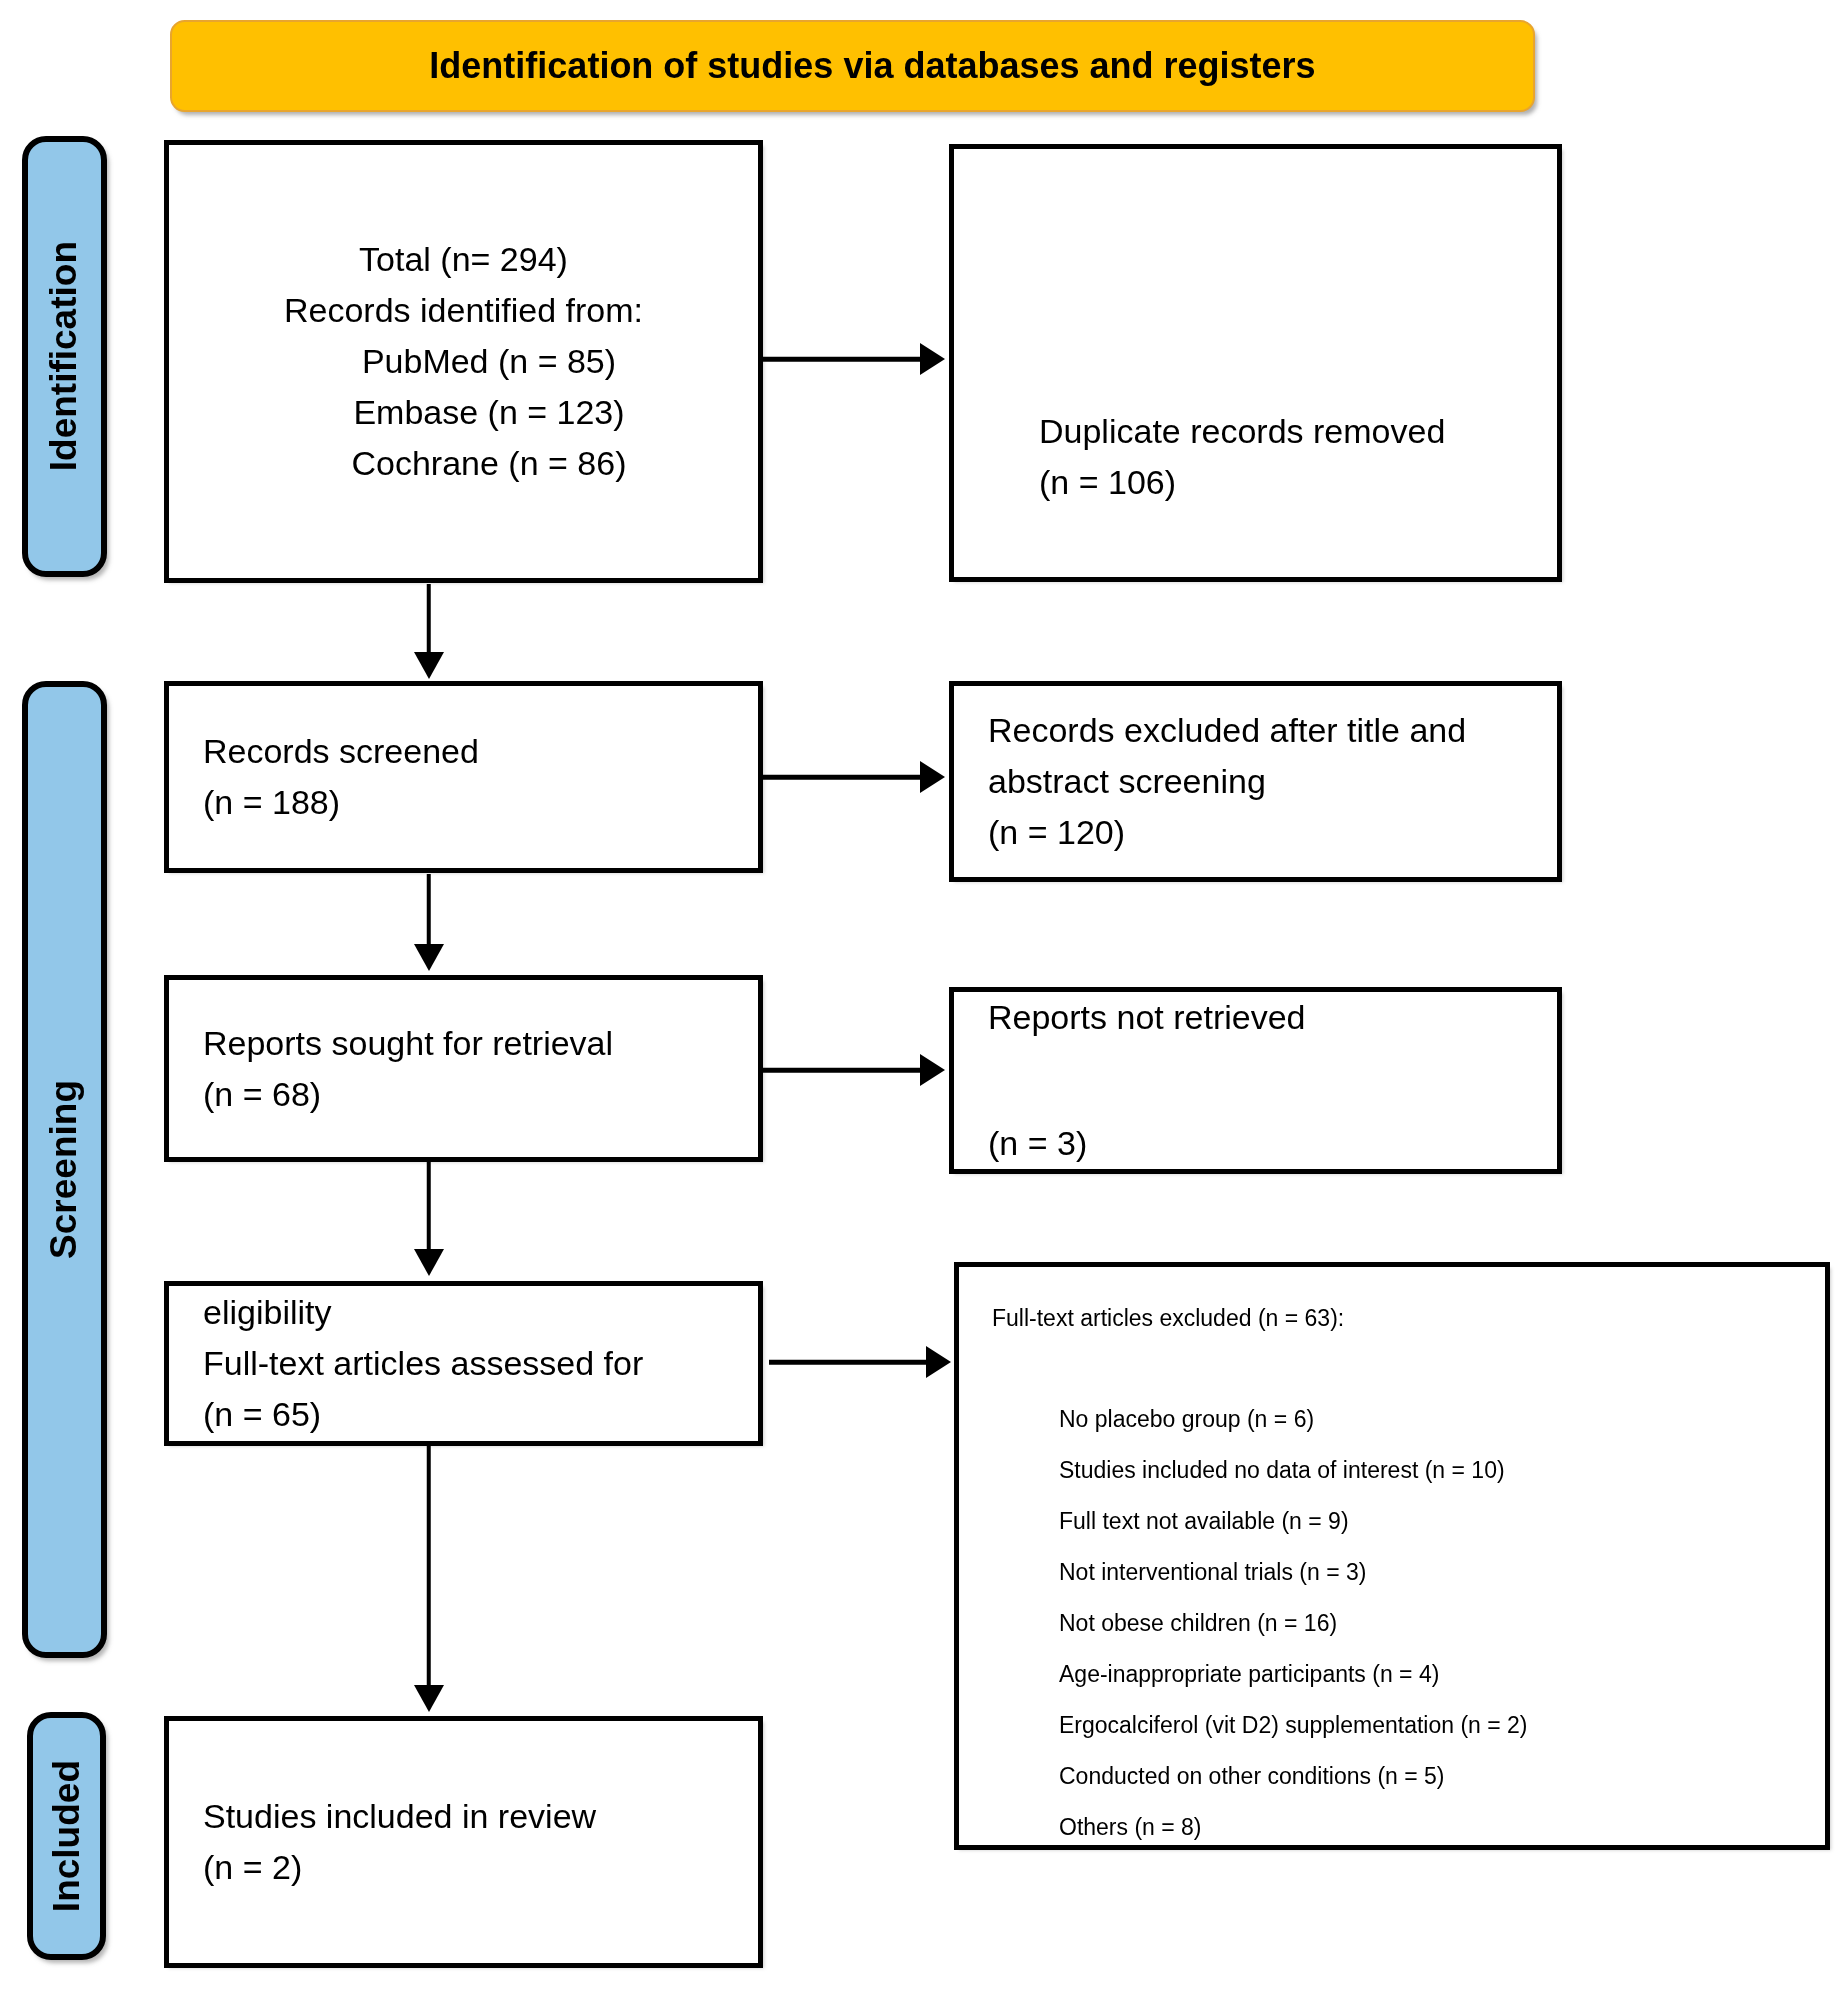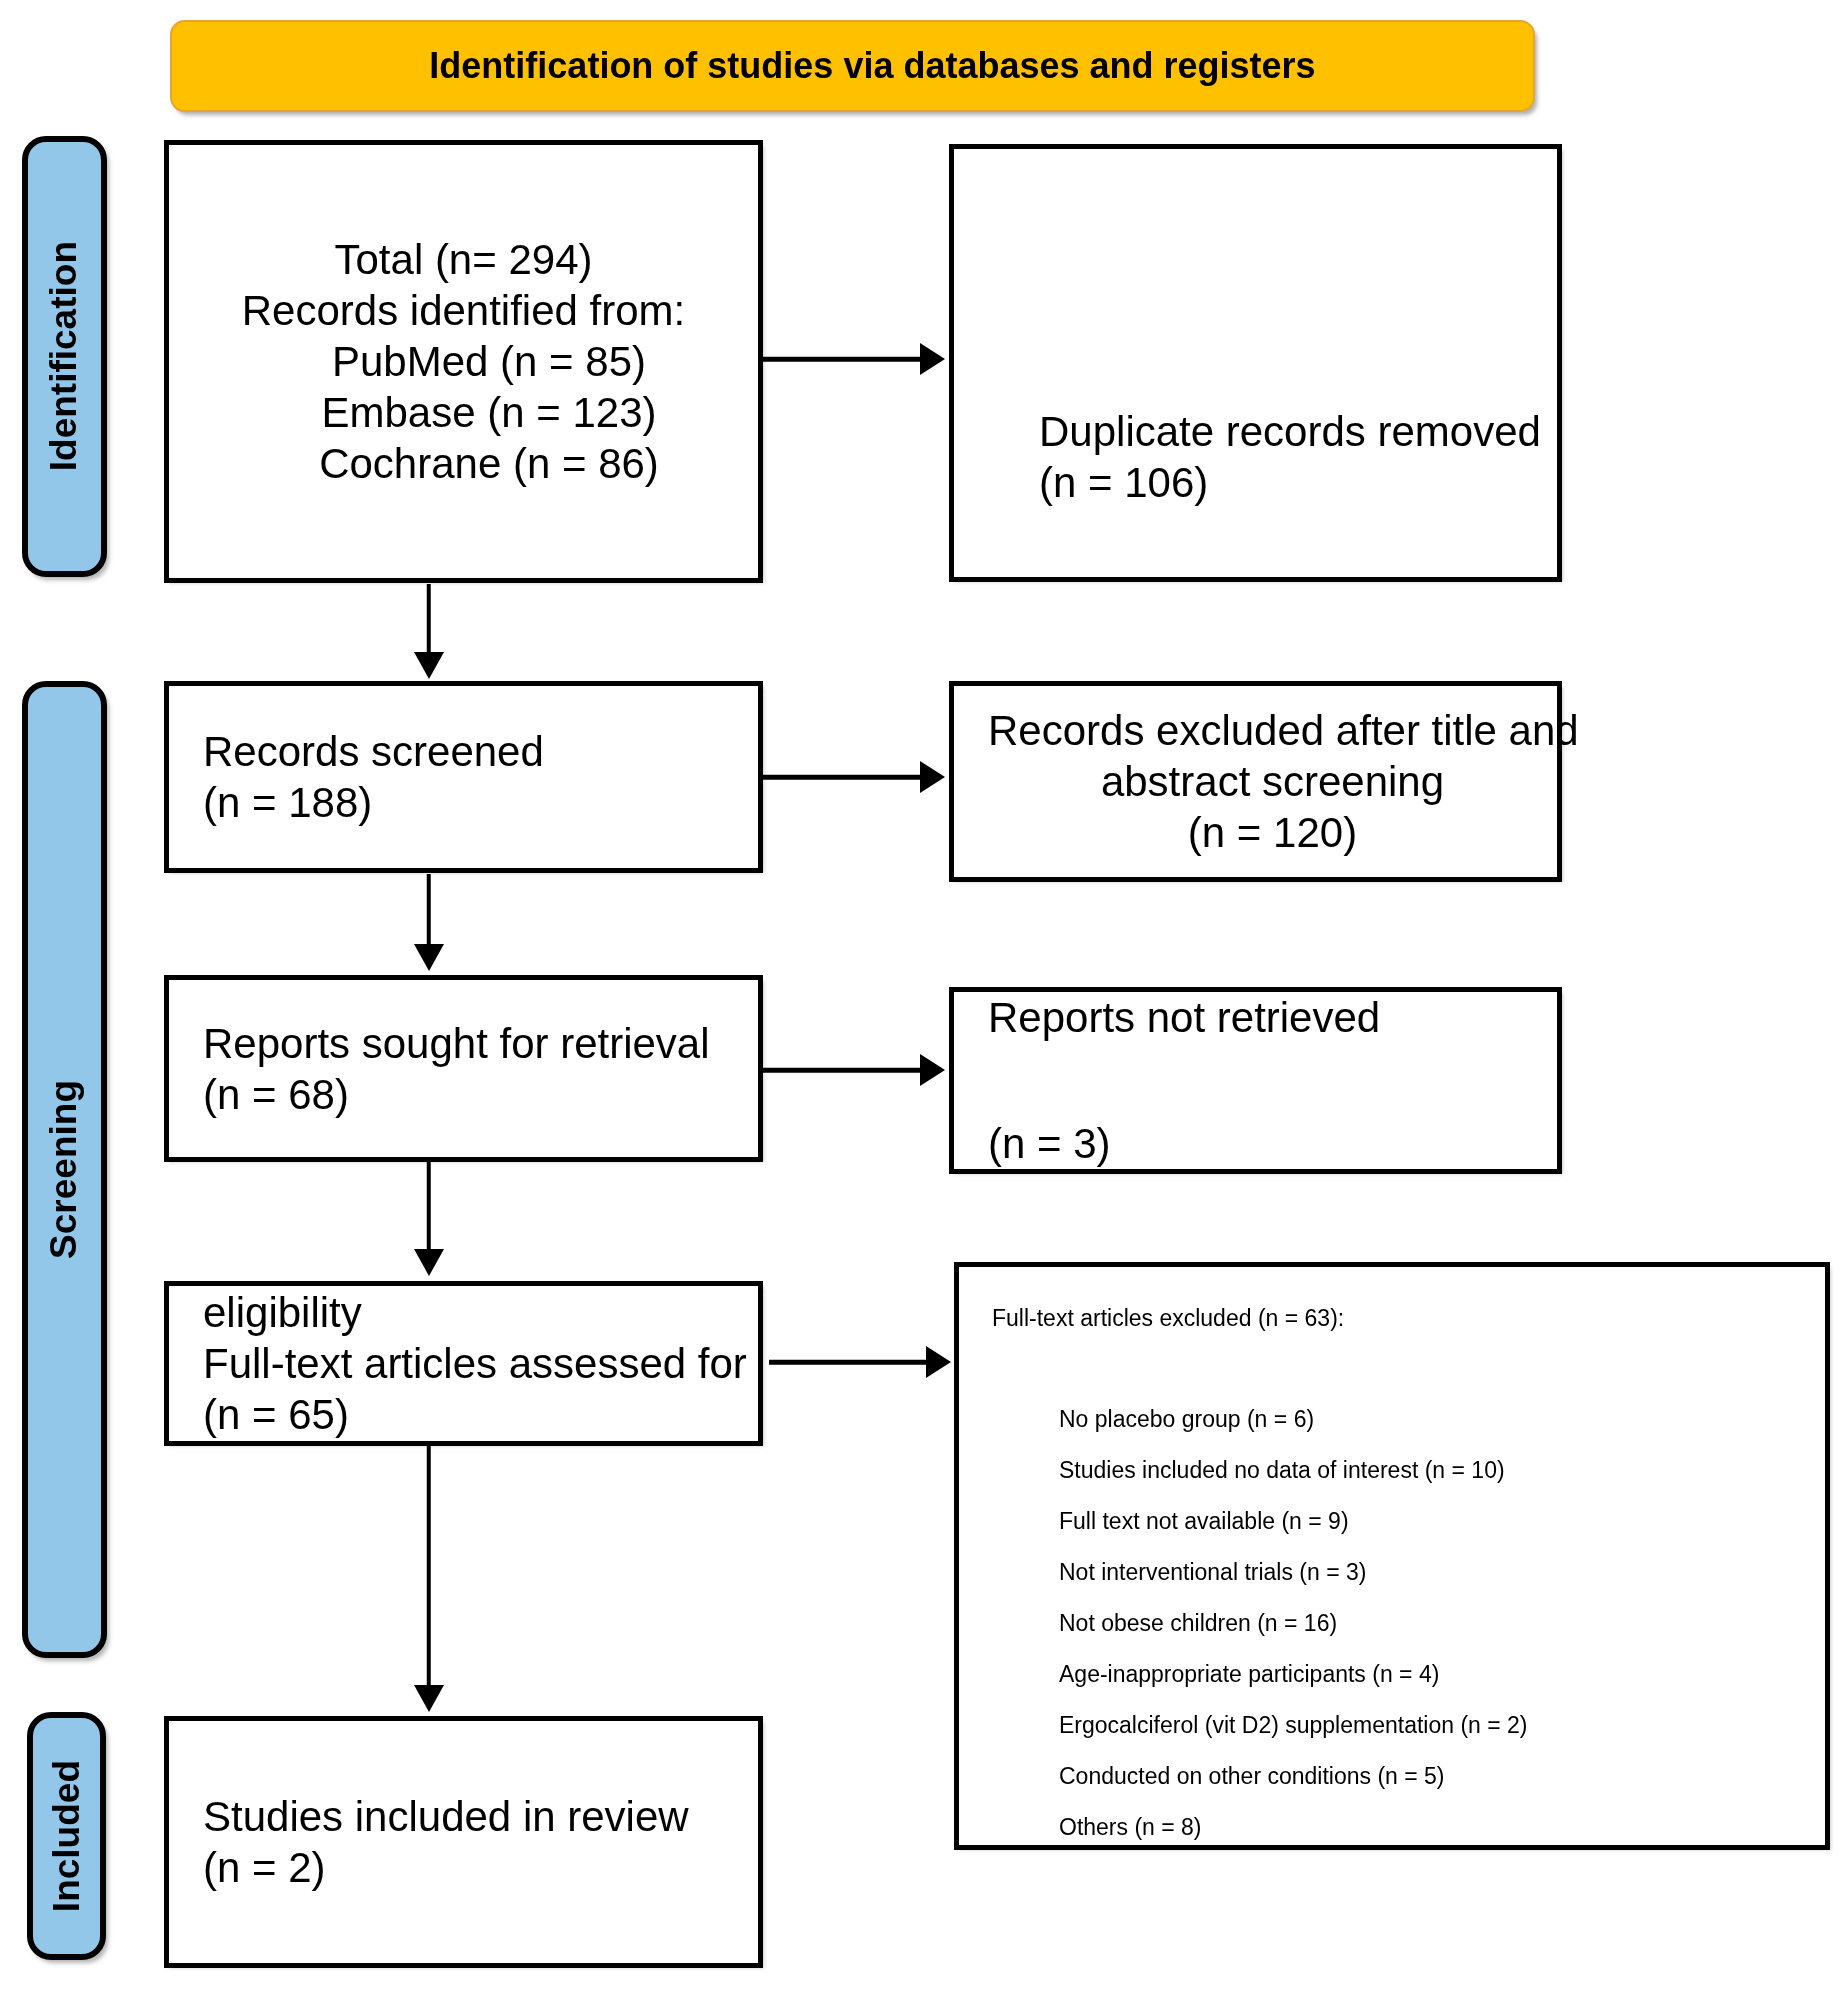--- a/index.html
+++ b/index.html
@@ -44,28 +44,28 @@
   #sb-included{left:27px; top:1712px; width:79px; height:248px;}
   
   .box{
     position:absolute;
     background:#ffffff;
     border:5.7px solid #000;
     display:flex; flex-direction:column; justify-content:center;
     box-shadow:2.8px 3.4px 3.4px -2.3px rgba(140,140,140,0.45);
   }
   .box .line{
-    font-size:42px; line-height:51px; white-space:nowrap;
+    font-size:34px; line-height:51px; white-space:nowrap;
   }
   .pad-left .line{padding-left:34px;}
   #box-identified{left:164px; top:140px; width:599px; height:443px; text-align:center;}
   #box-identified .line:nth-child(n+3){text-indent:51px;}
   #box-duplicates{left:949px; top:144px; width:613px; height:438px; padding-top:187px; padding-left:85px;}
   #box-screened{left:164px; top:681px; width:599px; height:192px;}
-  #box-excluded-ta{left:949px; top:681px; width:613px; height:201px;text-align:center;}
+  #box-excluded-ta{left:949px; top:681px; width:613px; height:201px;}
   #box-sought{left:164px; top:975px; width:599px; height:187px;}
   #box-not-retrieved{left:949px; top:987px; width:613px; height:187px;justify-content:space-between;}
   #box-assessed{left:164px; top:1281px; width:599px; height:165px;}
   #box-included-review{left:164px; top:1716px; width:599px; height:252px;}
   #box-fulltext-excluded{
     left:954px; top:1262px; width:876px; height:588px;
     justify-content:flex-start; padding-top:26px;
   }
   #box-fulltext-excluded .header{
     font-size:23px; line-height:51px; padding-left:33px; white-space:nowrap;

